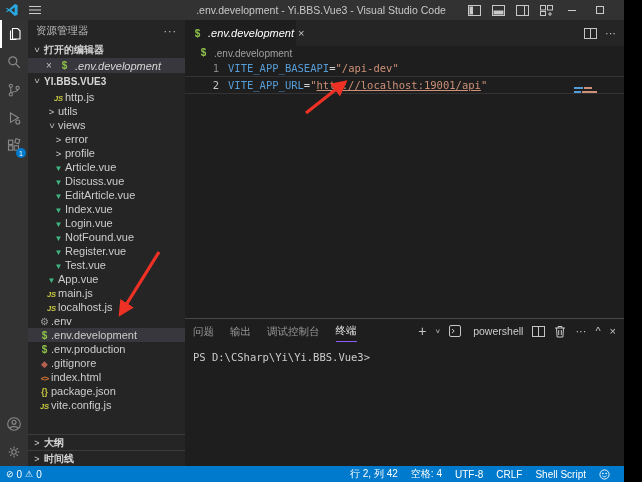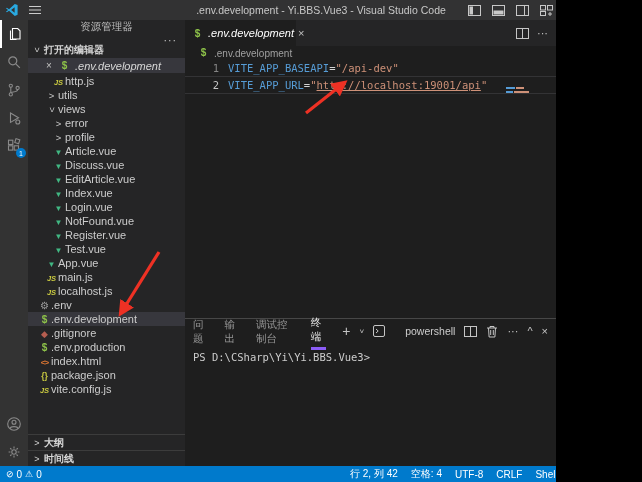--- a/index.html
+++ b/index.html
@@ -1,18 +1,18 @@
 <!DOCTYPE html>
 <html><head>
 <meta charset="utf-8">
 <style>
   * { margin:0; padding:0; box-sizing:border-box; }
   html,body { background:#000; }
   .app{
-    position:relative; width:556px; height:482px; overflow:hidden;
+    position:relative; width:624px; height:482px; overflow:hidden;
     background:#d946ef; font-family:"Liberation Sans",sans-serif;
     color:#cccccc; font-size:11px;padding-left:32px; -webkit-font-smoothing:antialiased;
   }
   
   .titlebar{position:absolute;left:0;top:0;width:642px;height:20px;background:#323233;
     display:flex;align-items:center;}
   .tb-logo{width:24px;display:flex;justify-content:center;}
   .tb-menu{width:22px;display:flex;justify-content:center;}
   .tb-title{position:absolute;left:0;right:0;text-align:center;font-size:10.5px;color:#c8c8c8;pointer-events:none;}
   .tb-right{margin-left:auto;display:flex;align-items:center;height:100%;}
@@ -30,21 +30,21 @@
   
   .activitybar{position:absolute;left:0;top:20px;width:28px;bottom:16px;background:#333333;
     display:flex;flex-direction:column;align-items:center;}
   .ab-ic{width:28px;height:28px;display:flex;align-items:center;justify-content:center;position:relative;}
   .ab-ic.active{border-left:2px solid #ffffff;}
   .ab-bottom{margin-top:auto;display:flex;flex-direction:column;align-items:center;}
   .badge{position:absolute;right:2px;bottom:2px;width:10px;height:10px;border-radius:50%;
     background:#007acc;color:#fff;font-size:7px;display:flex;align-items:center;justify-content:center;}
   
   .sidebar{position:absolute;left:28px;top:20px;width:157px;bottom:16px;background:#252526;overflow:hidden;}
-  .sb-header{height:22px;display:flex;align-items:center;padding:0 8px;color:#bbbbbb;font-size:10.5px;flex-direction:column;}
+  .sb-header{height:22px;display:flex;align-items:center;padding:0 8px;color:#bbbbbb;font-size:10.5px;}
   .sb-header .dots{margin-left:auto;letter-spacing:1px;color:#cccccc;}
   .sect{height:16px;display:flex;align-items:center;font-weight:bold;font-size:10px;color:#d6d6d6;padding-left:4px;gap:2px;}
   .sect .chev{display:inline-block;width:10px;text-align:center;font-weight:normal;font-size:9px;}
   .chev-open{display:inline-block;transform:rotate(90deg);}
   .oe-row{height:15px;display:flex;align-items:center;gap:4px;padding-left:18px;background:#37373d;color:#d7d7d7;}
   .oe-close{color:#c2c2c2;font-size:10px;width:8px;}
   .oe-row .lbl{font-style:italic;font-size:11px;}
   .tree{margin-top:1px;}
   .trow{height:14px;display:flex;align-items:center;color:#cccccc;font-size:11px;white-space:nowrap;}
   .trow[data-sel="true"]{background:#37373d;}
@@ -83,25 +83,25 @@
   .tok-str{color:#ce9178;}
   .cline[data-link="true"] .tok-val{text-decoration:underline;}
   .minimap{position:absolute;right:20px;top:27px;width:30px;}
   .mm-row{height:2px;margin-bottom:2px;display:flex;gap:1px;}
   .mm-b{background:#569cd6;height:2px;}
   .mm-o{background:#ce9178;height:2px;}
   
   .panel{height:148px;border-top:1px solid #474747;display:flex;flex-direction:column;}
   .panel-head{height:24px;display:flex;align-items:center;padding:0 8px;}
   .ptab{margin-right:16px;color:#969696;font-size:10.5px;padding:4px 0 3px;}
-  .ptab[data-active="true"]{color:#e7e7e7;border-bottom:3px solid #8b5cf6;}
+  .ptab[data-active="true"]{color:#e7e7e7;border-bottom:1px solid #8b5cf6;}
   .phead-right{margin-left:auto;display:flex;align-items:center;gap:9px;color:#c5c5c5;}
   .ph-plus{font-size:14px;line-height:1;}
   .ph-chev{font-size:8px;}
-  .shell-sel{display:flex;gap:20px;font-size:10.5px;color:#cccccc;}
+  .shell-sel{display:flex;gap:12px;font-size:10.5px;color:#cccccc;}
   .term{flex:1;padding:8px 0 0 8px;font-family:"DejaVu Sans Mono",monospace;font-size:10.5px;color:#cccccc;}
   
   .overlay{position:absolute;left:0;top:0;pointer-events:none;z-index:50;}
   svg.icon{display:block;}
 </style>
 </head>
 <body>
 
 <div class="app">
 
@@ -219,20 +219,24 @@
     </div>
     <div>
 
         <div class="oe-row">
           <span class="oe-close">×</span>
           <span class="ficon" data-icon="shell"></span>
           <span class="lbl">.env.development</span>
         </div>
       </div>
 
+    <div class="sect">
+      <span class="chev chev-open">&gt;</span>
+      <span>YI.BBS.VUE3</span>
+    </div>
 
     <div class="tree">
 
         <div class="trow" data-indent="3">
           <span class="ficon" data-icon="js"></span>
           <span>http.js</span>
         </div>
 
         <div class="trow" data-indent="2">
           <span class="ficon" data-icon="folder-c"></span>
@@ -313,27 +317,27 @@
           <span class="ficon" data-icon="gear"></span>
           <span>.env</span>
         </div>
 
         <div class="trow" data-indent="1" data-sel="true">
           <span class="ficon" data-icon="shell"></span>
           <span>.env.development</span>
         </div>
 
         <div class="trow" data-indent="1">
+          <span class="ficon" data-icon="shell"></span>
+          <span>.env.production</span>
+        </div>
+
+        <div class="trow" data-indent="1">
           <span class="ficon" data-icon="git"></span>
           <span>.gitignore</span>
-        </div>
-
-        <div class="trow" data-indent="1">
-          <span class="ficon" data-icon="shell"></span>
-          <span>.env.production</span>
         </div>
 
         <div class="trow" data-indent="1">
           <span class="ficon" data-icon="html"></span>
           <span>index.html</span>
         </div>
 
 
         <div class="trow" data-indent="1">
           <span class="ficon" data-icon="json"></span>

